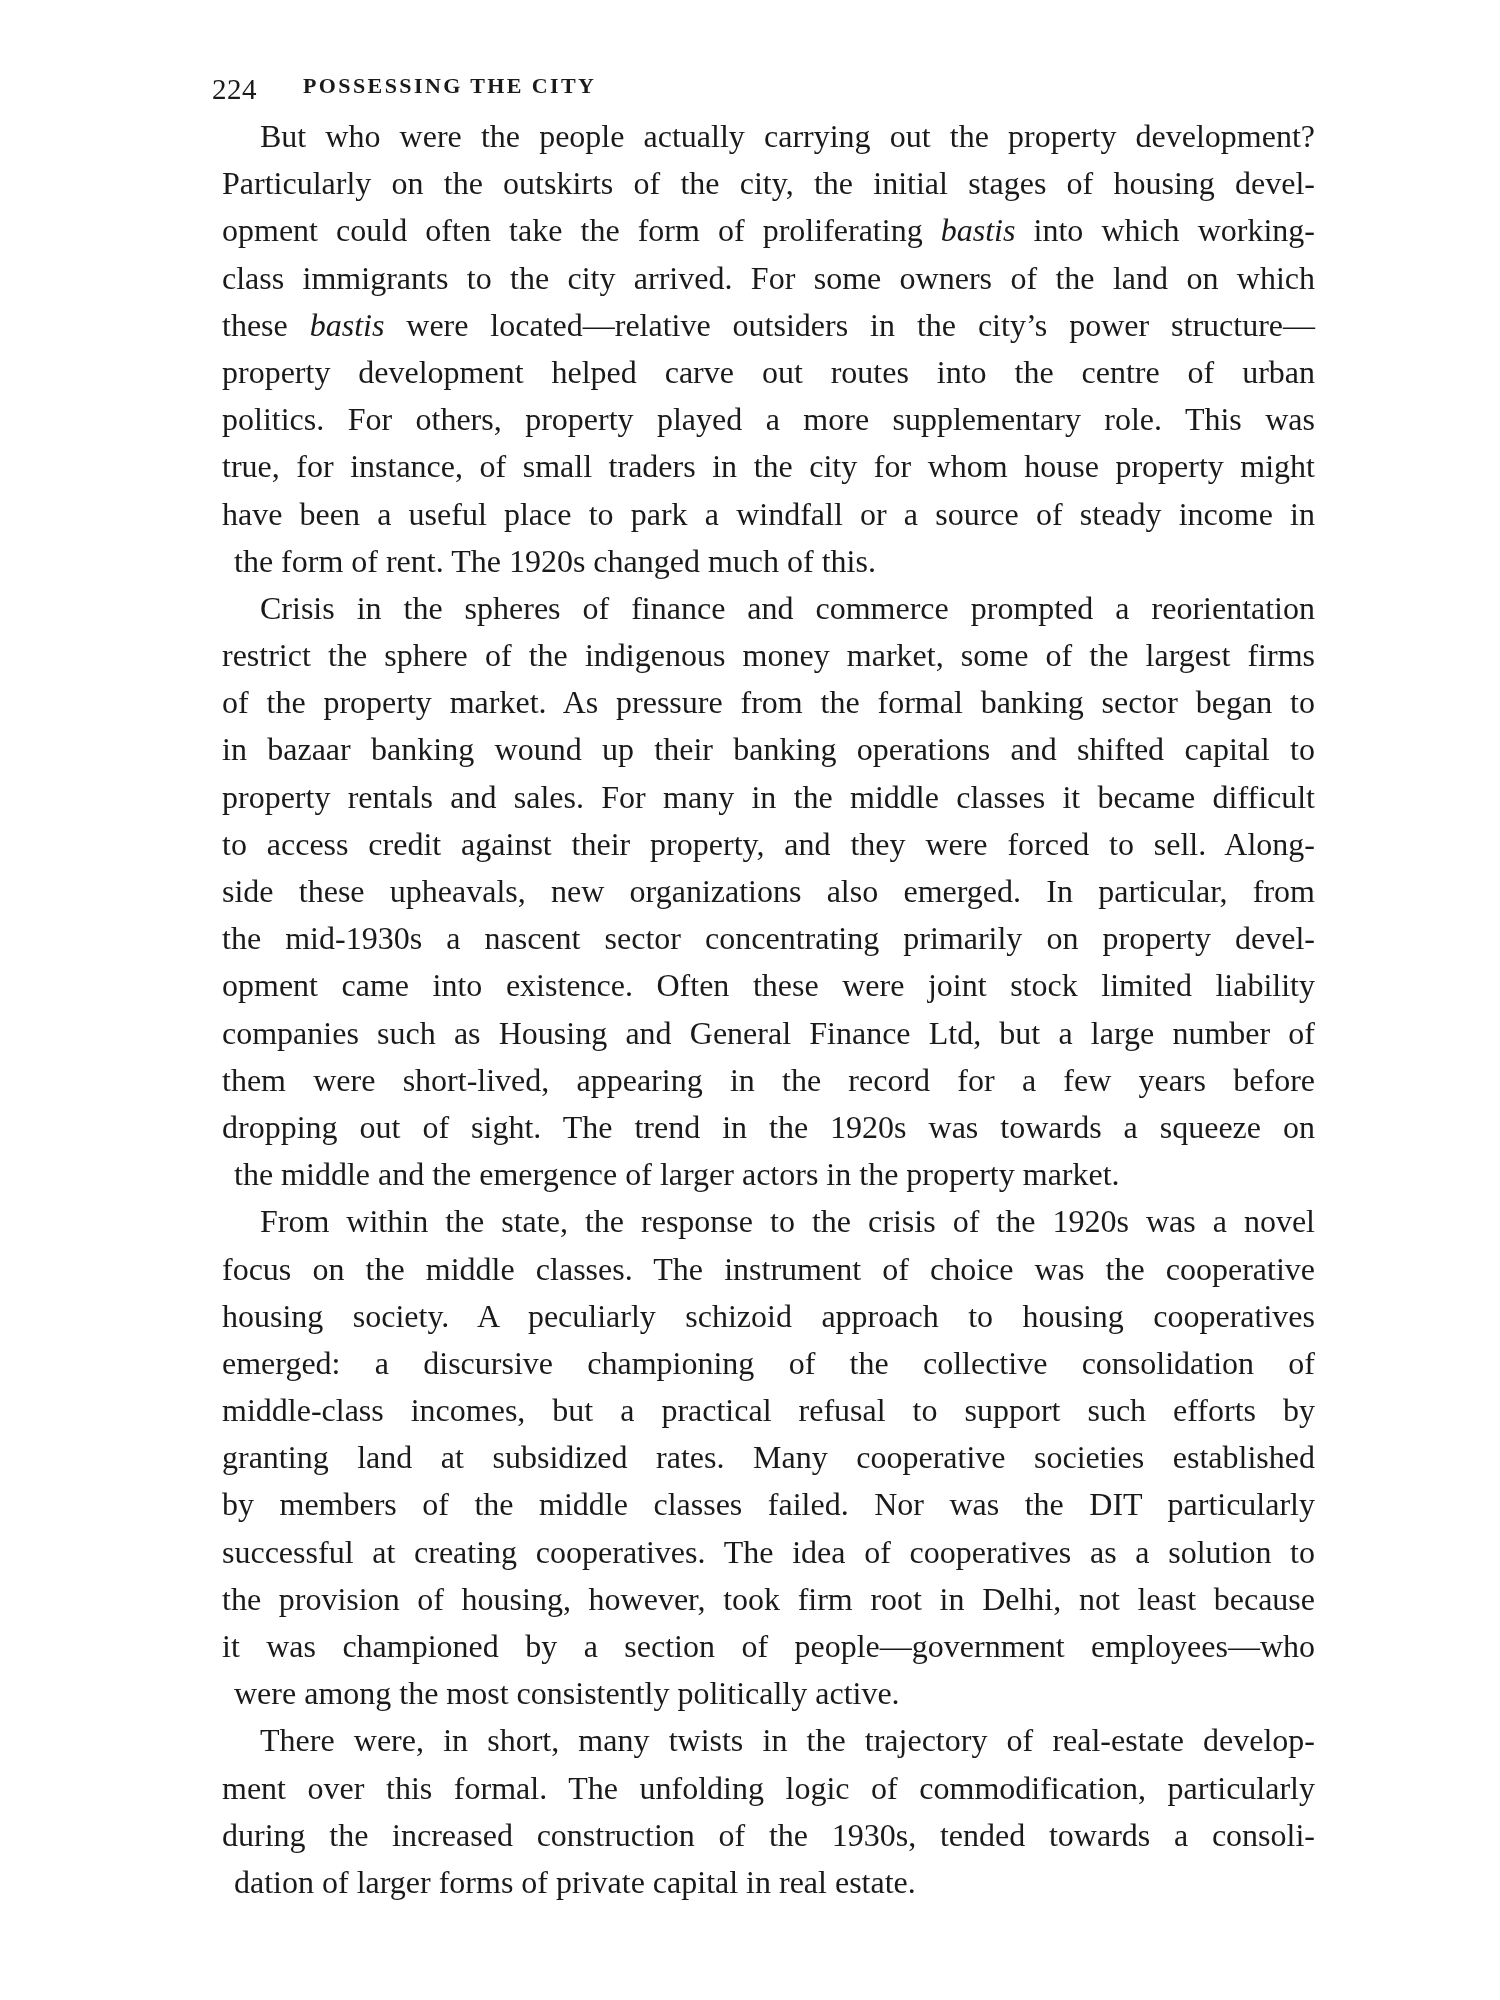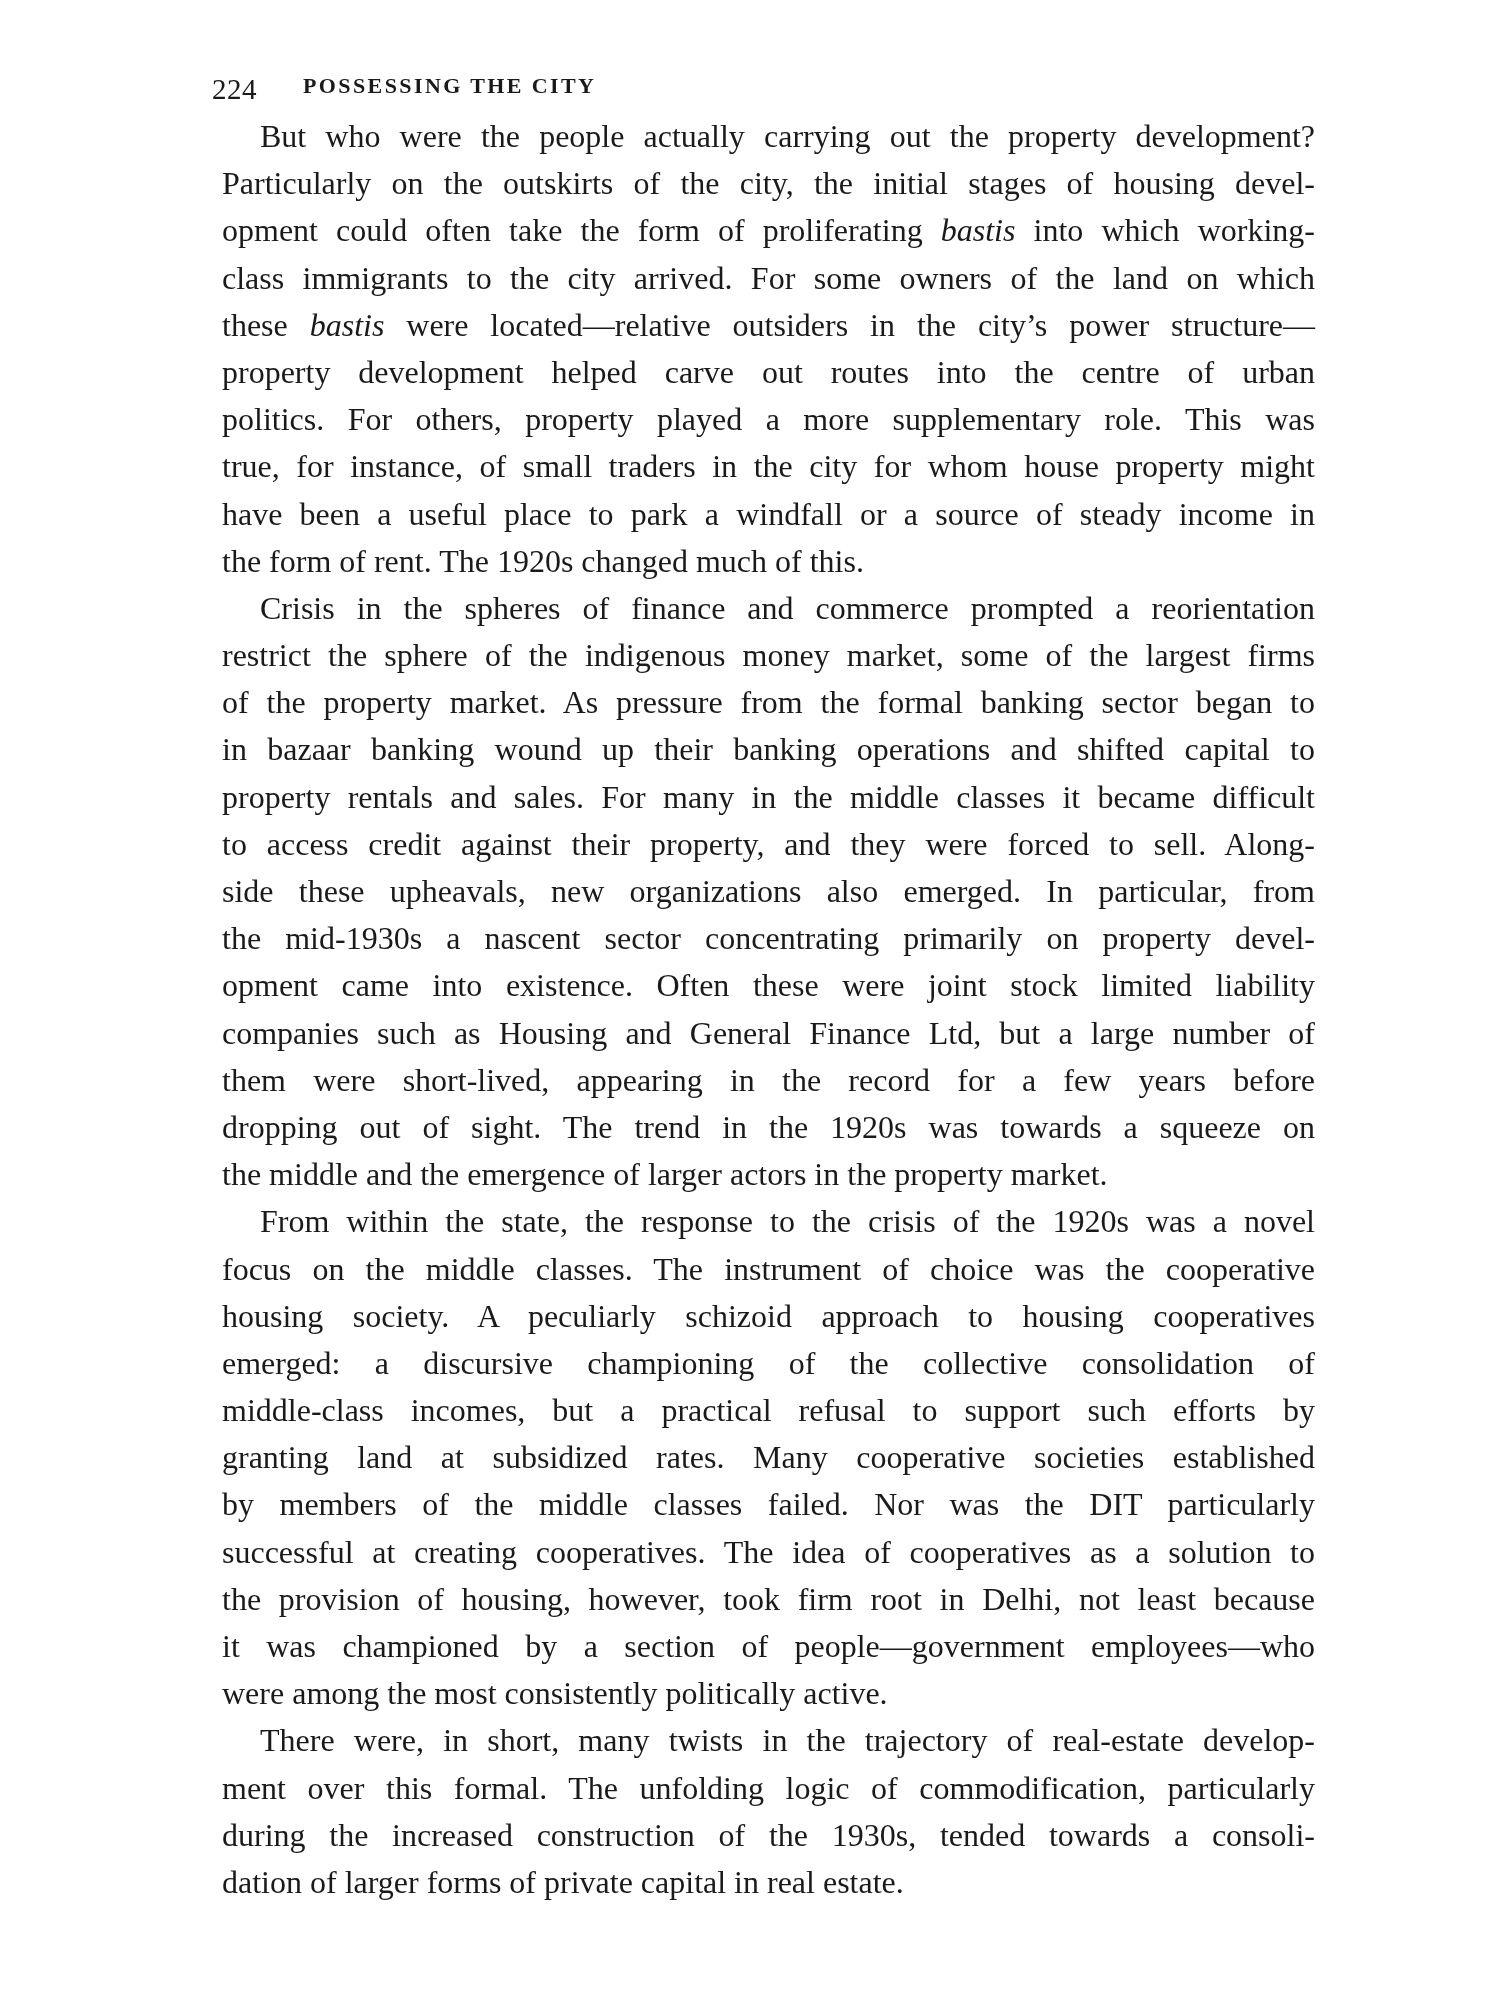--- a/index.html
+++ b/index.html
@@ -54,20 +54,21 @@
       white-space: nowrap;
       text-align: justify;
       text-align-last: justify;
       overflow: visible;
     }
     .line.indent {
       padding-left: 38px;
     }
     .line.last {
       text-align-last: left;
+      margin-left: 12px;
     }
     .line em {
     }
   </style>
 </head>
 <body>
 
 <div class="page">
   <div class="running-head">
     <span class="page-number">224</span>

